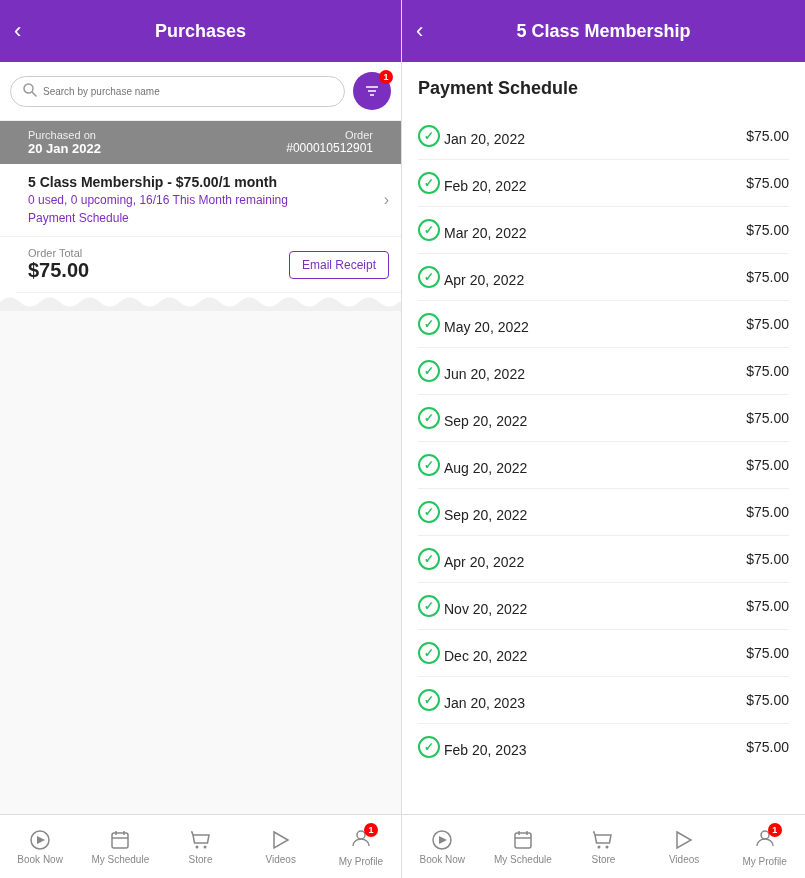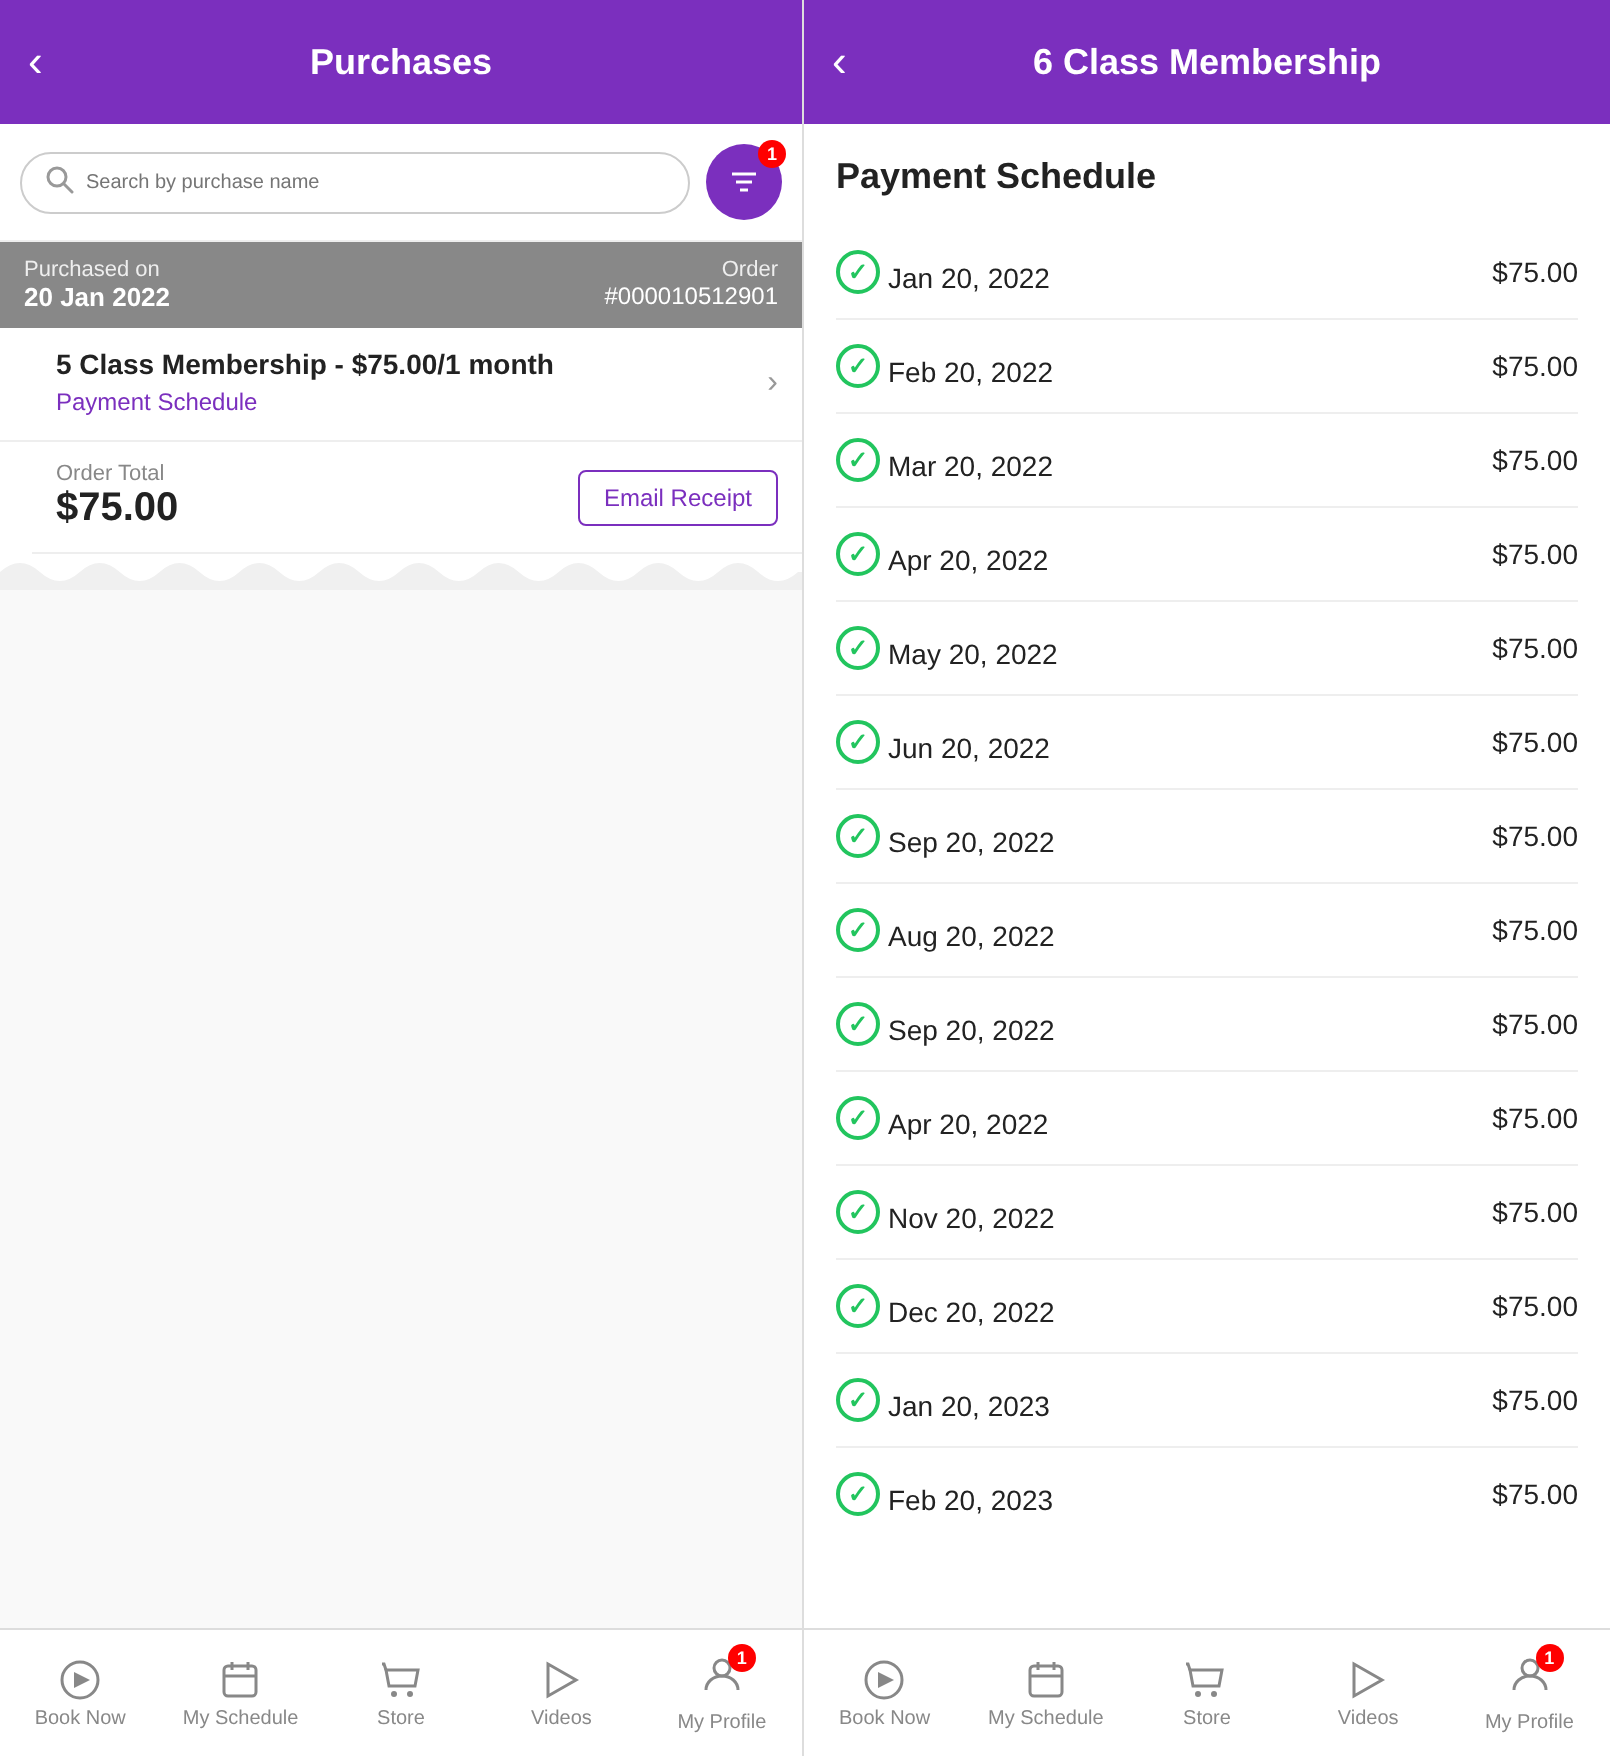--- a/index.html
+++ b/index.html
@@ -98,21 +98,21 @@
       border-radius: 50%;
       font-size: 9px;
       display: flex;
       align-items: center;
       justify-content: center;
       font-weight: 700;
     }
 
     .purchase-header-row {
       background: #888;
-      padding: 8px 12px;
+      padding: 8px 28px;
       display: flex;
       justify-content: space-between;
       align-items: flex-start;
     }
     .purchase-header-row .purchased-on-label {
       font-size: 11px;
       color: #eee;
     }
     .purchase-header-row .purchased-on-date {
       font-size: 13px;
@@ -384,20 +384,21 @@
       <div class="purchased-on-date">20 Jan 2022</div>
     </div>
     <div>
       <div class="order-label">Order</div>
       <div class="order-num">#000010512901</div>
     </div>
   </div>
 
   <div class="purchase-item-card">
     <div class="purchase-item-title">5 Class Membership - $75.00/1 month</div>
+    <div class="purchase-item-subtitle">0 used, 0 upcoming, 16/16 This Month remaining</div>
     <a class="payment-schedule-link">Payment Schedule</a>
     <span class="chevron-right">›</span>
   </div>
 
   <div class="order-total-section">
     <div>
       <div class="order-total-label">Order Total</div>
       <div class="order-total-value">$75.00</div>
     </div>
     <button class="email-receipt-btn">Email Receipt</button>
@@ -453,21 +454,21 @@
       </div>
       <span class="nav-label">My Profile</span>
     </div>
   </div>
 </div>
 
 <div class="right-panel">
 
   <div class="right-header">
     <button class="back-btn">‹</button>
-    <span class="title">6 Class Membership</span>
+    <span class="title">5 Class Membership</span>
   </div>
 
   <div class="payment-schedule-content">
     <div class="ps-title">Payment Schedule</div>
 
     <div id="ps-rows-container">
 
     <div class="ps-row">
       <div class="ps-left">
         <div class="check-icon"></div>

